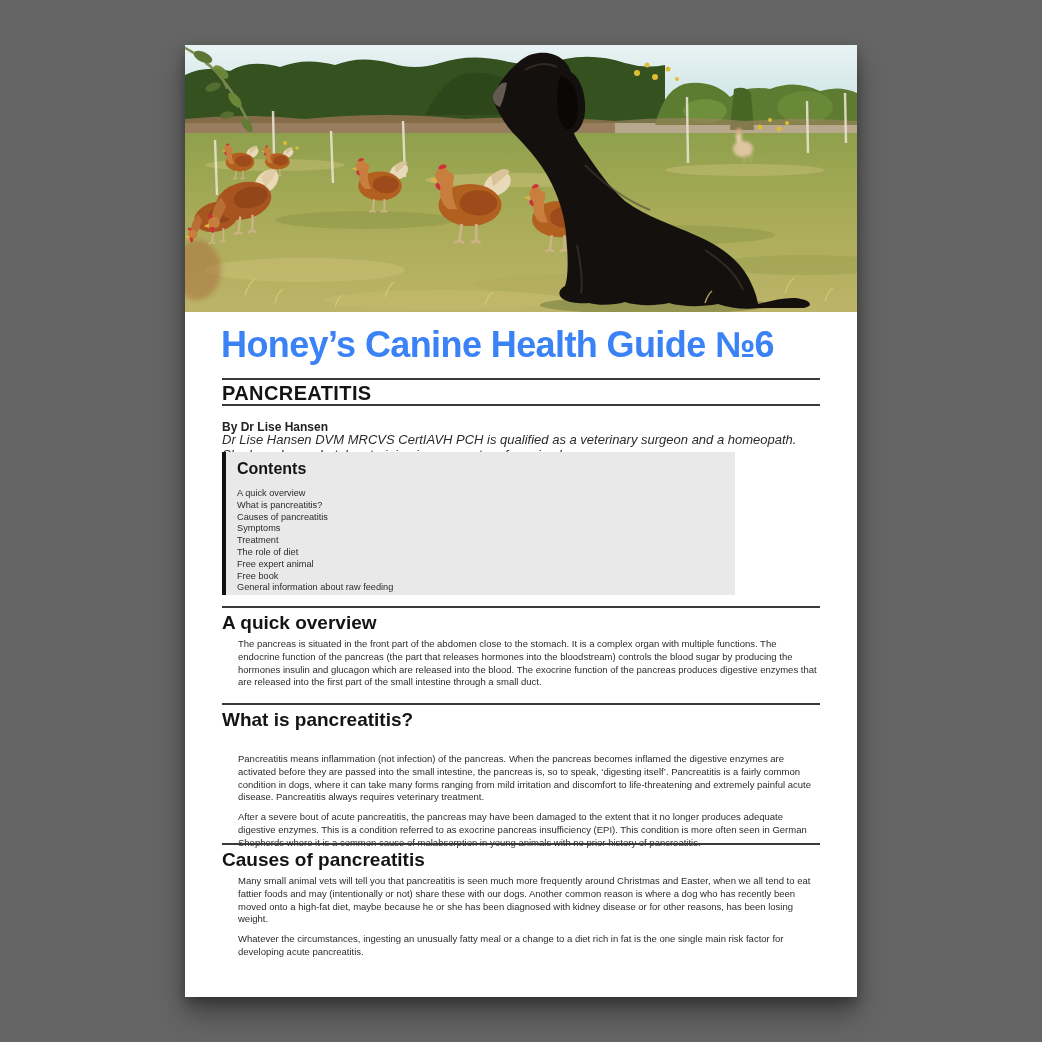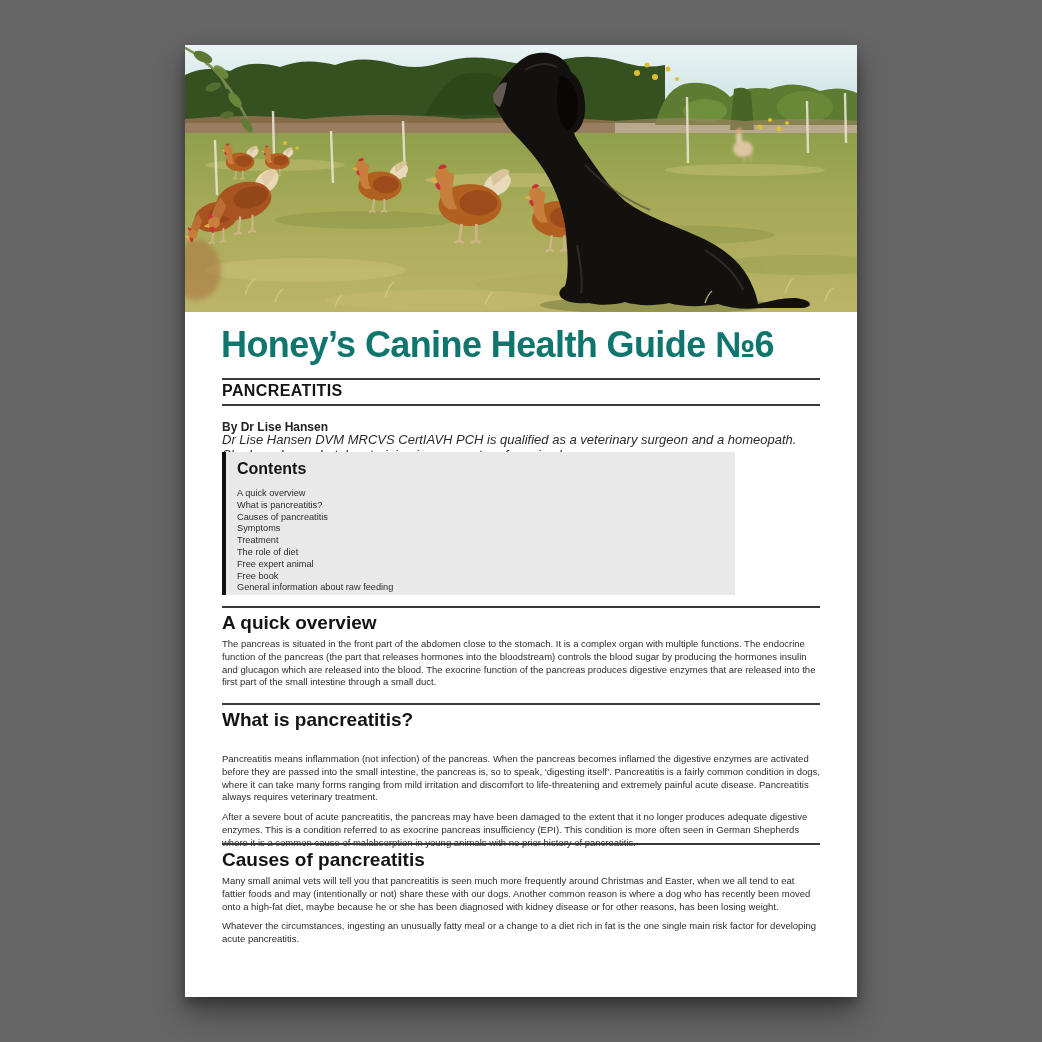--- a/index.html
+++ b/index.html
@@ -15,28 +15,28 @@
     width:672px;height:952px;
     background:#ffffff;
     box-shadow:0 16px 26px rgba(0,0,0,.38),0 5px 10px rgba(0,0,0,.25);
   }
   .hero{
     position:absolute;left:0;top:0;width:672px;height:267px;overflow:hidden;
   }
   .doc-title{
     position:absolute;left:36px;top:279px;width:600px;
     font-size:36px;font-weight:700;letter-spacing:-0.6px;
-    color:#0f766e;line-height:42px;white-space:nowrap;
+    color:#3b82f6;line-height:42px;white-space:nowrap;
   }
   .rule{
     position:absolute;left:37px;width:598px;height:2px;background:#3a3a3a;
   }
   .section-label{
     position:absolute;left:37px;top:337px;
-    font-size:16px;font-weight:700;letter-spacing:0.4px;color:#161314;text-align:center;
+    font-size:20px;font-weight:700;letter-spacing:0.4px;color:#161314;text-align:center;
   }
   .by-name{
     position:absolute;left:37px;top:375px;
     font-size:12px;font-weight:700;color:#222;
   }
   .by-bio{
     position:absolute;left:37px;top:387px;width:598px;
     font-size:13px;font-style:italic;color:#2b2b2b;
   }
   .contents-box{
@@ -54,21 +54,21 @@
     position:absolute;left:15px;top:36px;margin:0;padding:0;list-style:none;
     font-size:9.2px;line-height:11.8px;color:#2b2b2b;
   }
   .sec-heading{
     font-size:19px;font-weight:700;color:#161314;position:absolute;left:37px;
   }
   .sec-body{
     position:absolute;left:37px;width:598px;
     font-size:9.5px;line-height:12.8px;color:#2b2b2b;
   }
-  .sec-body p{margin:0 0 7px 0;}
+  .sec-body p{margin:0 0 7px 16px;}
 </style>
 </head>
 <body>
 
 <div class="page">
 
   <div class="hero">
     <svg width="672" height="267" viewBox="0 0 672 267" xmlns="http://www.w3.org/2000/svg">
       <defs>
         <linearGradient id="sky" x1="0" y1="0" x2="0" y2="1">

